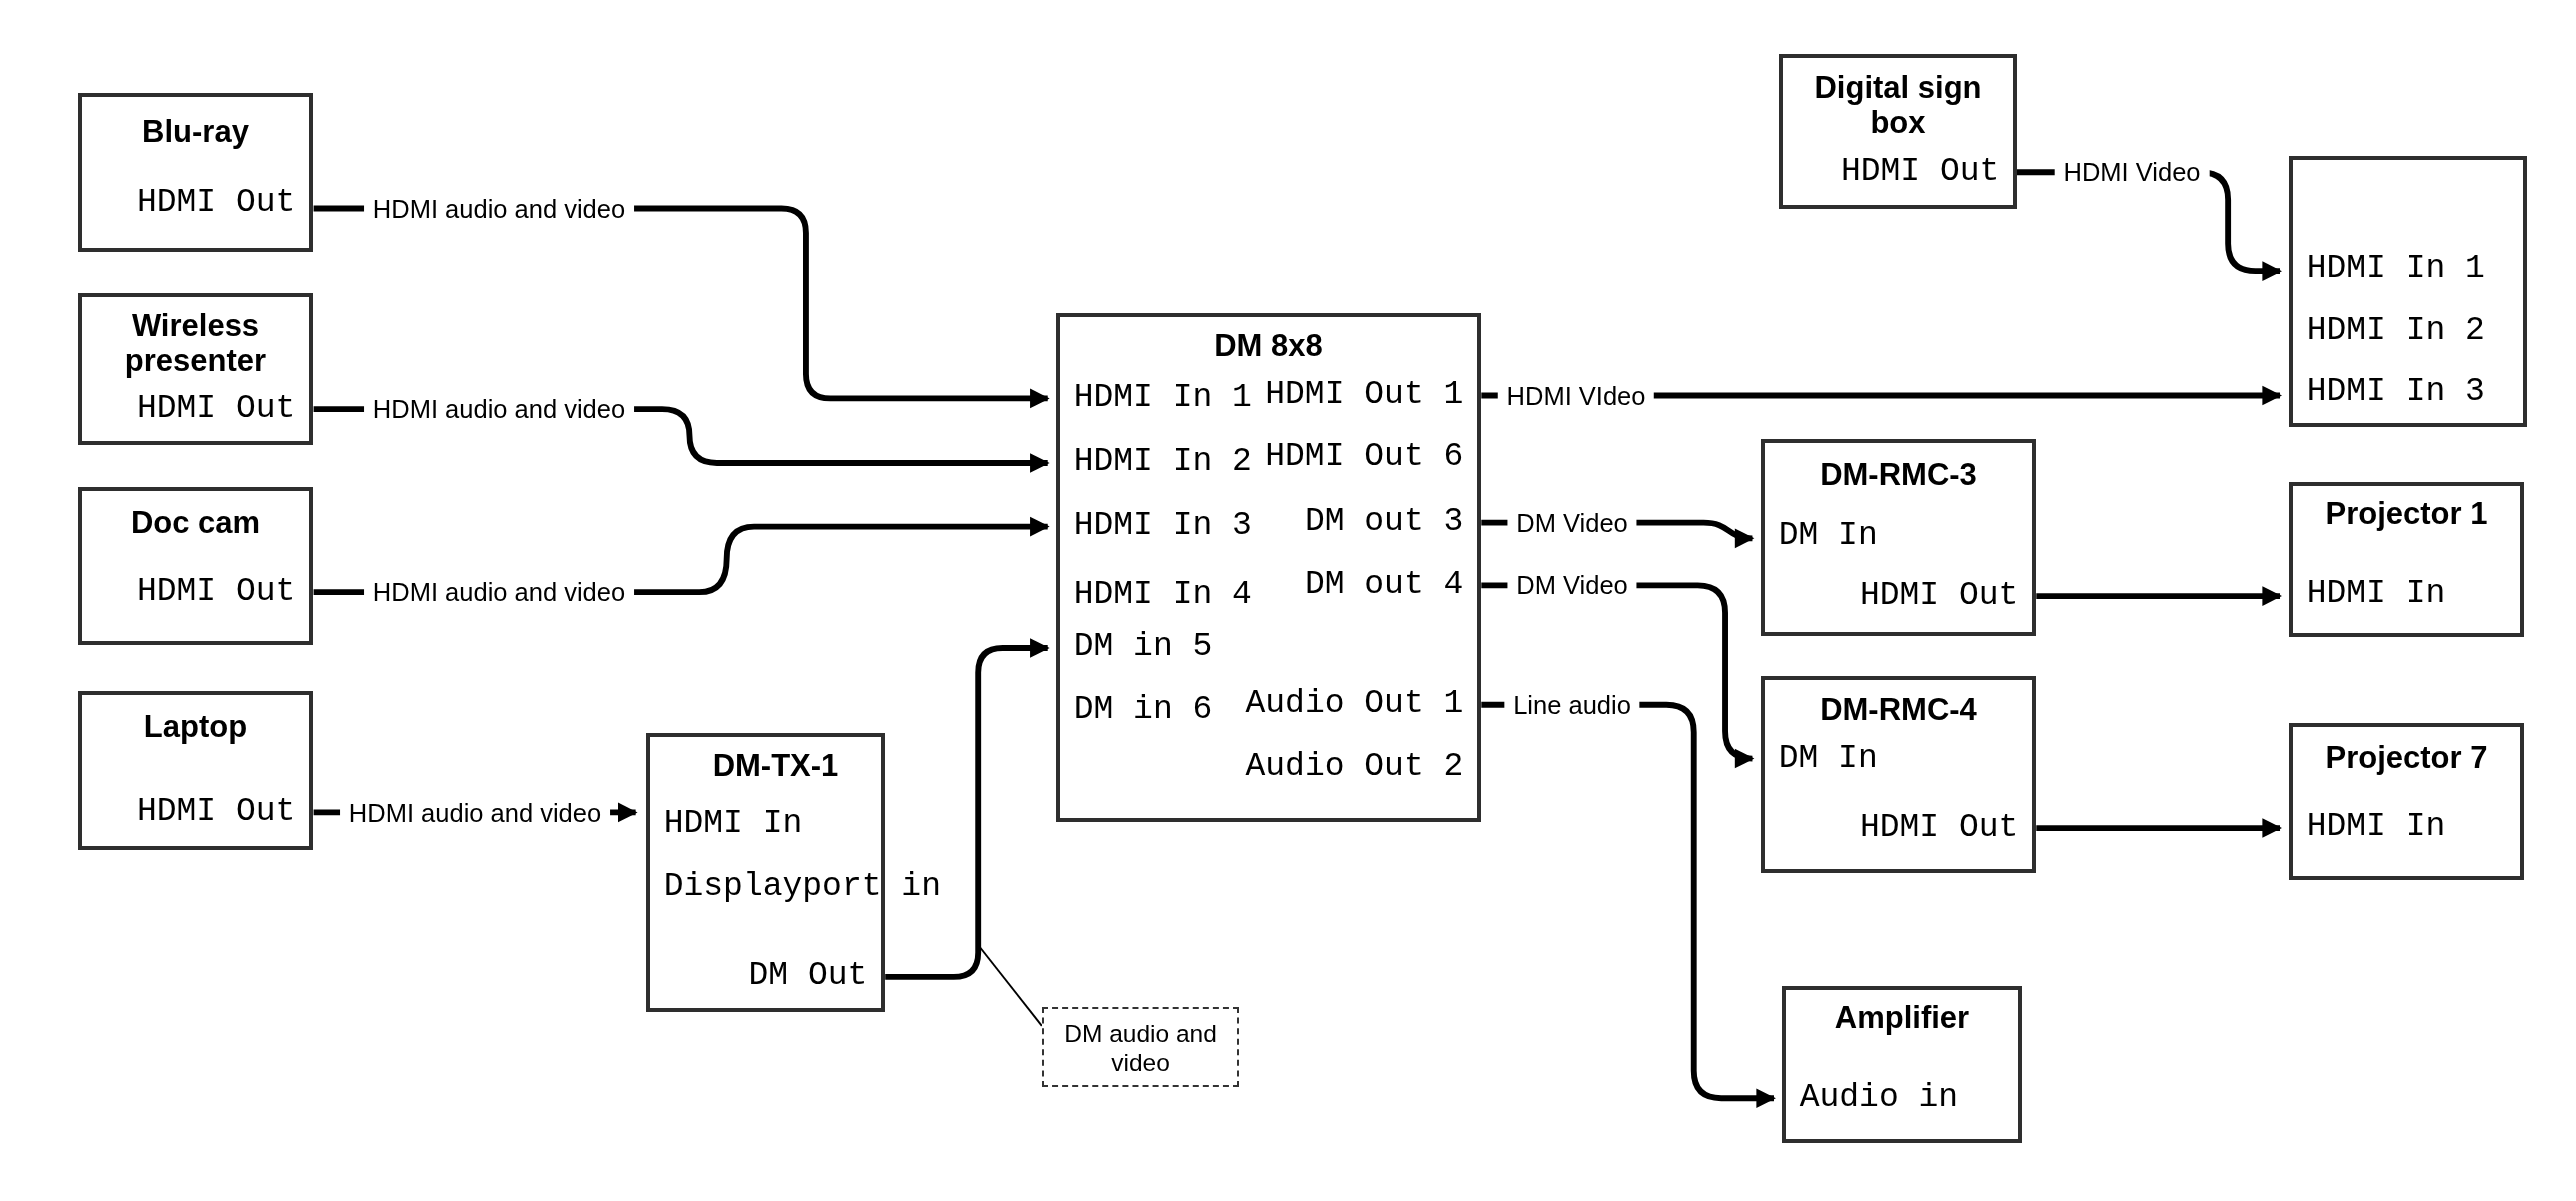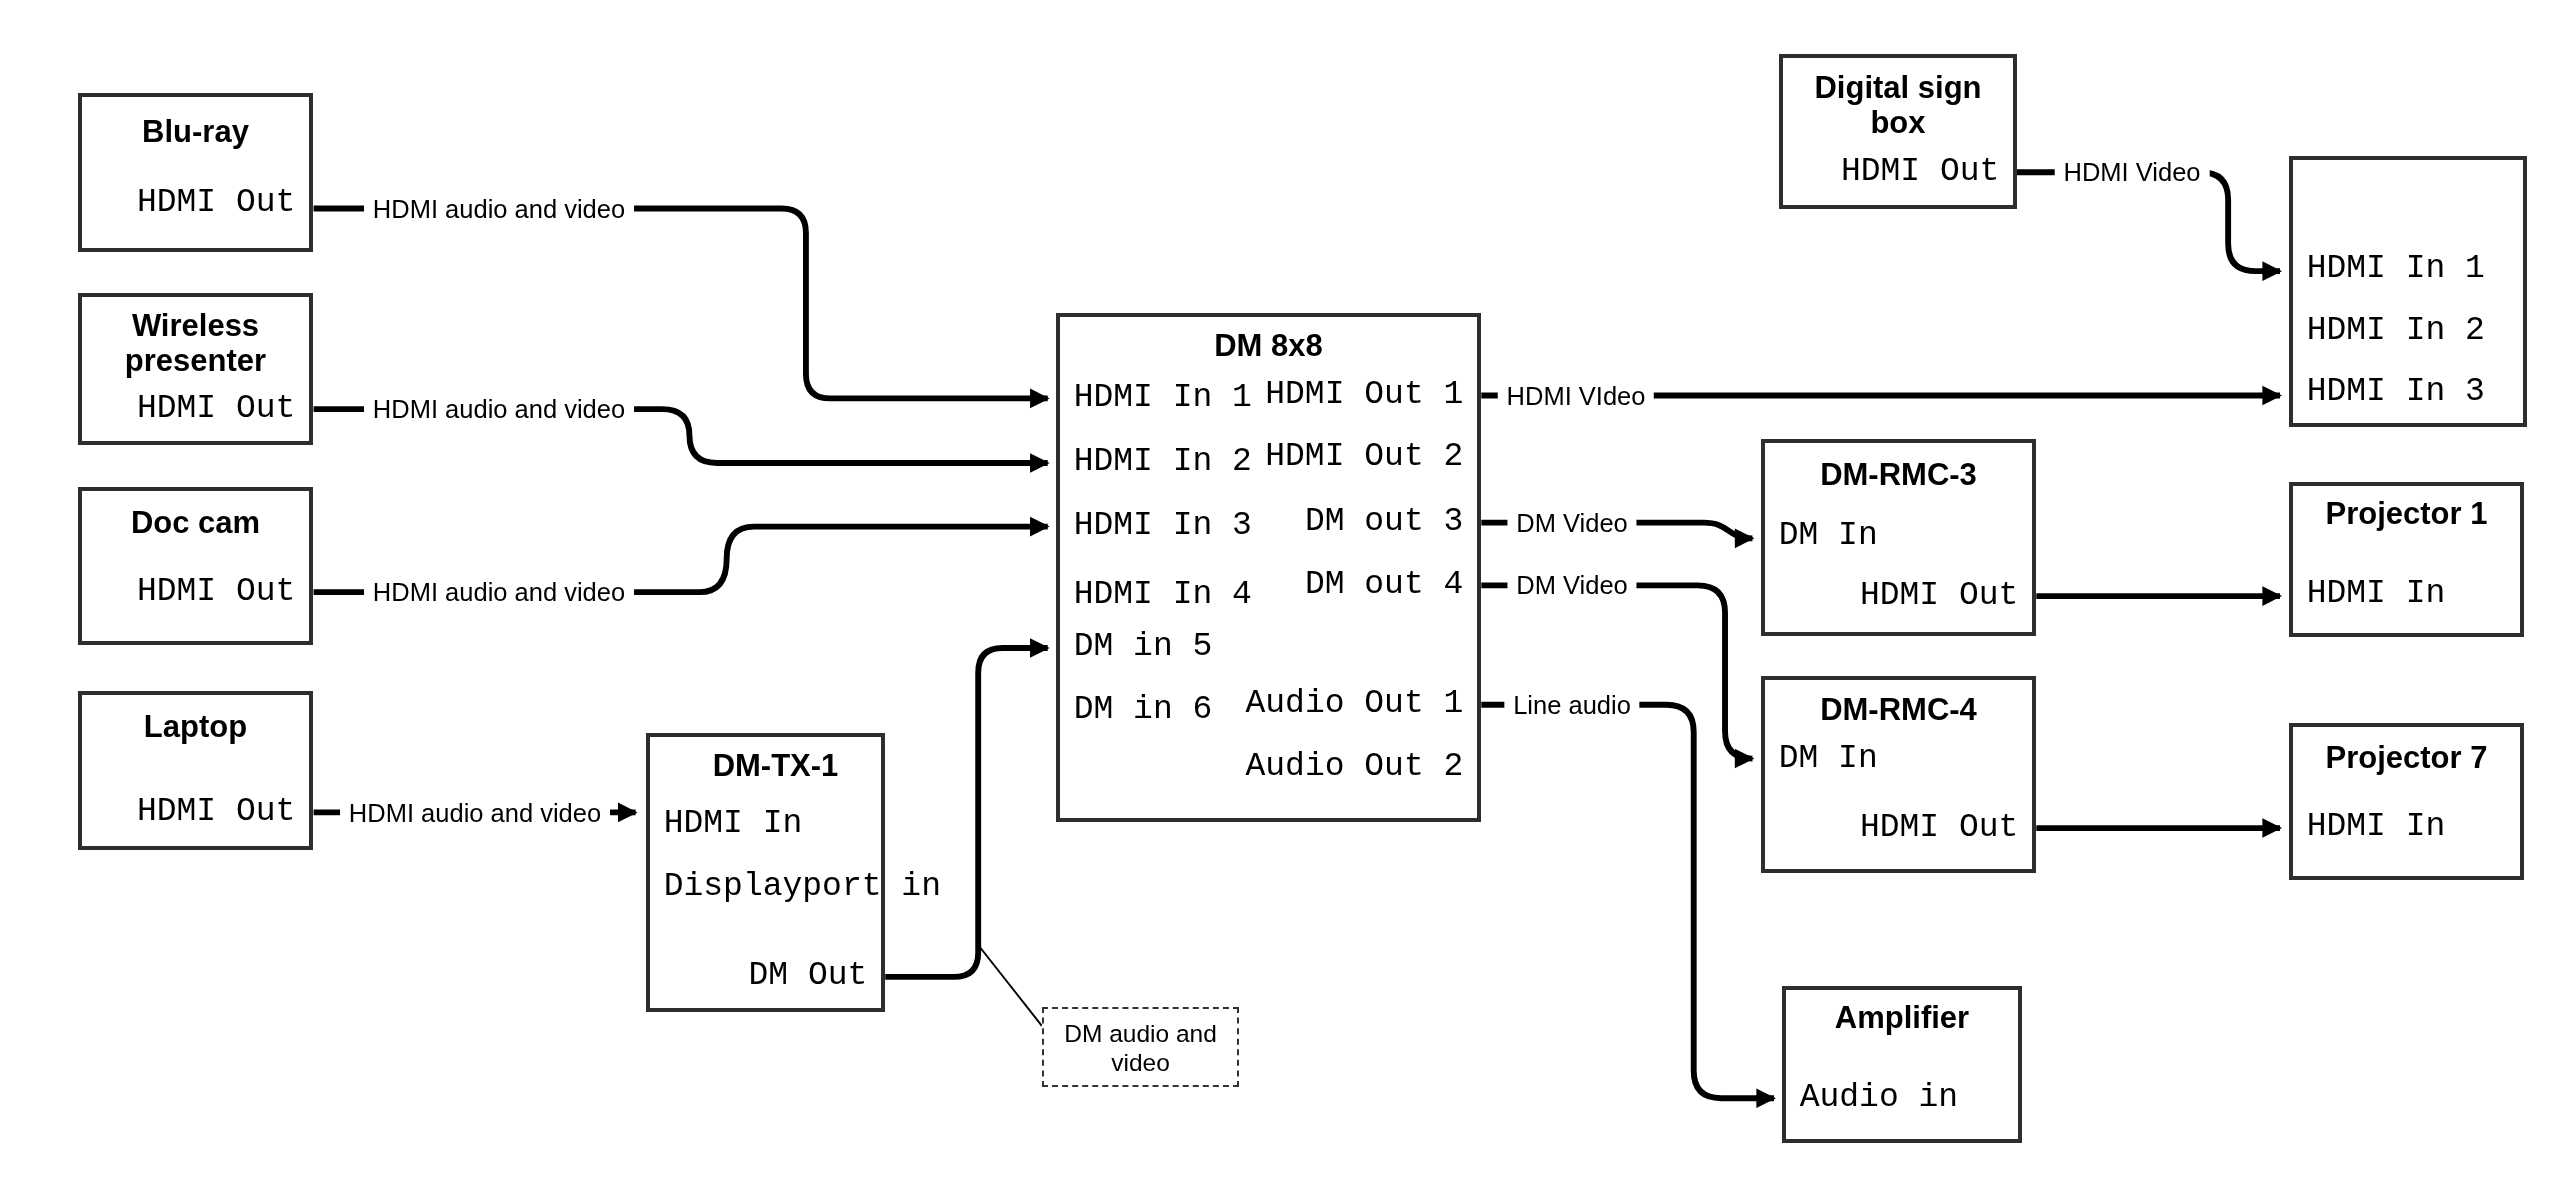--- a/index.html
+++ b/index.html
@@ -77,21 +77,21 @@
 
   <div class="node" style="left:1056px;top:313px;width:425px;height:509px;">
     <div class="title" style="top:10.8px;">DM 8x8</div>
     <div class="port pl" style="top:63px;">HDMI In 1</div>
     <div class="port pl" style="top:127px;">HDMI In 2</div>
     <div class="port pl" style="top:191px;">HDMI In 3</div>
     <div class="port pl" style="top:260px;text-align:right;">HDMI In 4</div>
     <div class="port pl" style="top:312px;">DM in 5</div>
     <div class="port pl" style="top:375px;">DM in 6</div>
     <div class="port pr" style="top:60px;">HDMI Out 1</div>
-    <div class="port pr" style="top:122px;">HDMI Out 2</div>
+    <div class="port pr" style="top:122px;">HDMI Out 6</div>
     <div class="port pr" style="top:187px;">DM out 3</div>
     <div class="port pr" style="top:250px;">DM out 4</div>
     <div class="port pr" style="top:369px;">Audio Out 1</div>
     <div class="port pr" style="top:432px;">Audio Out 2</div>
   </div>
 
   <div class="node" style="left:1779px;top:54px;width:238px;height:155px;">
     <div class="title" style="top:11.7px;">
       <div>Digital sign</div>
       <div>box</div>

